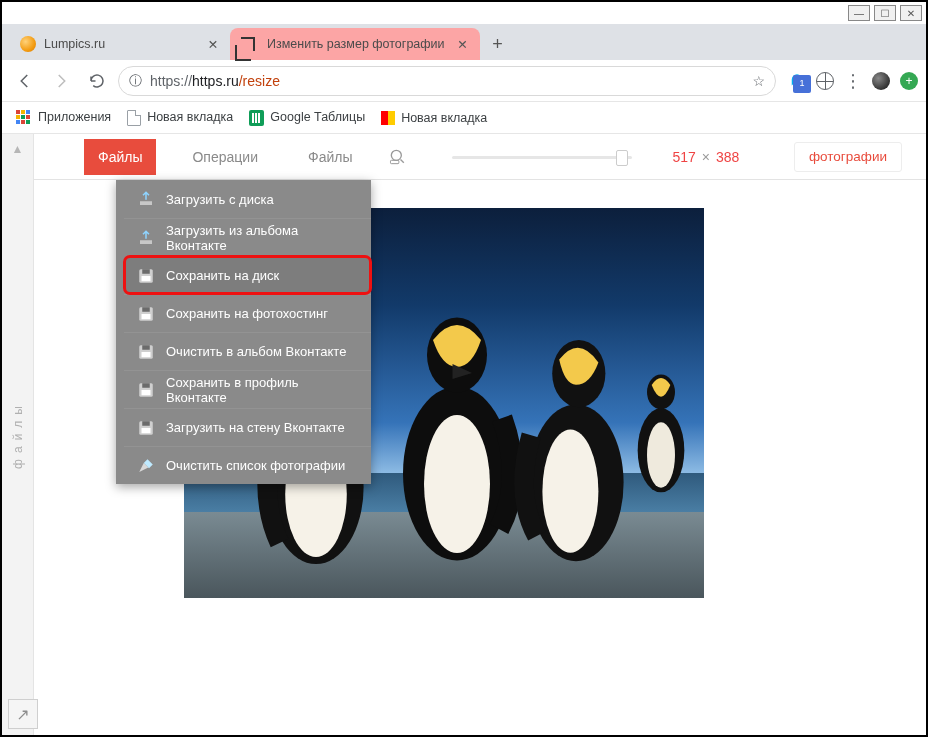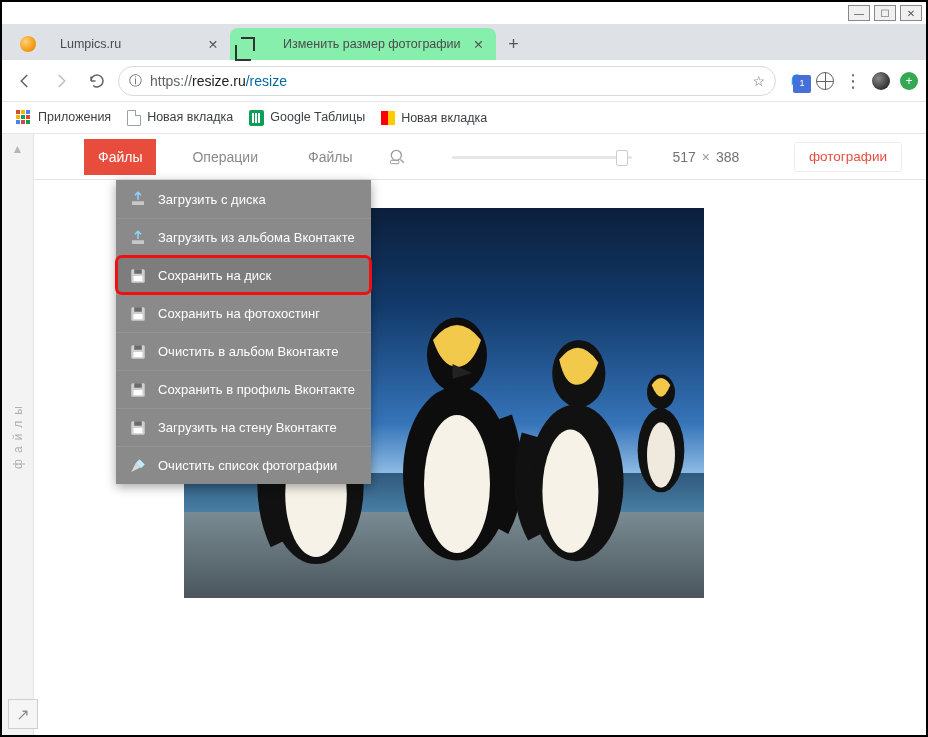--- a/index.html
+++ b/index.html
@@ -10,34 +10,34 @@
   
   .titlebar { height: 22px; background: #fff; display: flex; justify-content: flex-end; align-items: center; padding-right: 4px; gap: 4px;}
   .win-btn { width: 22px; height: 16px; border: 1px solid #888; background: #f0f0f0; font-size: 10px; display: flex; align-items: center; justify-content: center; color: #555;}
   
   .tabstrip { height: 36px; background: #dee1e6; display: flex; align-items: flex-end; padding-left: 8px;}
   .tab {
     height: 32px; min-width: 220px; background: #dee1e6; border-radius: 8px 8px 0 0;
     display: flex; align-items: center; gap: 8px; padding: 0 10px; font-size: 12.5px; color: #4b4b4b;
     position: relative;
   }
-  .tab.active { background: #86efac; gap: 11px; }
+  .tab.active { background: #fca5a5; gap: 11px; }
   .tab .favicon { width: 16px; height: 16px; flex: none; display:flex; align-items:center; justify-content:center;}
-  .tab .title { flex: 1; white-space: nowrap; overflow: hidden; text-overflow: ellipsis; margin-left: 16px;}
+  .tab .title { flex: 1; white-space: nowrap; overflow: hidden; text-overflow: ellipsis;}
   .tab .close { width: 14px; height: 14px; display:flex; align-items:center; justify-content:center; color:#555;}
   .newtab { width: 28px; height: 28px; display:flex; align-items:center; justify-content:center; color:#555; font-size:18px; margin-left:4px; margin-bottom:2px;}
   
   .toolbar { height: 42px; background: #fff; display:flex; align-items:center; padding: 0 8px; gap: 6px; border-bottom: 1px solid #e6e6e6;}
   .nav-btn { width: 30px; height: 30px; display:flex; align-items:center; justify-content:center; color:#606367; border-radius:50%;}
   .nav-btn.disabled { color: #bdbdbd;}
   .urlbar { flex:1; height: 30px; border: 1px solid #d9d9d9; border-radius: 16px; display:flex; align-items:center; padding: 0 10px; gap: 8px; font-size: 14px; color:#202124;}
   .urlbar .secure { color:#5f6368; font-size:13px; display:flex; align-items:center; gap:4px;}
   .urlbar .scheme{ color:#5f6368;}
   .urlbar .host{ color:#202124;}
-  .urlbar .path{ color:#0369a1;}
+  .urlbar .path{ color:#c2410c;}
   .urlbar .star { margin-left:auto; color:#5f6368;}
   .ext-icons { display:flex; gap:10px; align-items:center; padding-left:6px;}
   .ext-icons span { width:18px; height:18px; display:flex; align-items:center; justify-content:center;}
   .ghostery { position:relative;}
   .ghostery svg{ display:block;}
   .ghostery .badge{ position:absolute; bottom:-3px; right:-5px; background:#4670d8; color:#fff; font-size:9px; border-radius:2px; padding:0 2px; line-height:11px;}
   .avatar { width:20px; height:20px; border-radius:50%; background: radial-gradient(circle at 35% 35%, #888 0%, #333 70%);}
   
   .bookbar { height: 32px; background:#fff; display:flex; align-items:center; gap:16px; padding:0 14px; font-size:12.5px; color:#3c4043; border-bottom:1px solid #e6e6e6;}
   .bookbar .bk { display:flex; align-items:flex-start; gap:6px;}
@@ -56,40 +56,41 @@
     font-size:14px; color:#8a8a8a;
   }
   .appbar .menu { padding:10px 14px; cursor:default;}
   .appbar .menu.active { background:#e84c3d; color:#fff; font-weight:500;}
   .appbar .spacer { flex:1;}
   .zoomicon { width:22px; height:22px; display:flex; align-items:center; justify-content:center;}
   .slider { width:200px; height:6px; position:relative;}
   .slider .track { position:absolute; left:0; right:0; top:2px; height:3px; background:#e6e6e6; border-radius:2px;}
   .slider .thumb { position:absolute; top:-4px; left:164px; width:12px; height:16px; background:#fff; border:1px solid #ccc; border-radius:2px;}
   .dimbox { display:flex; align-items:center; gap:6px; color:#9a9a9a; font-size:14px;}
-  .dimbox input { width:42px; text-align:right; border:none; color:#737373; font-size:14px; background:transparent;}
+  .dimbox input { width:42px; text-align:right; border:none; color:#ef4444; font-size:14px; background:transparent;}
   .applybtn { margin-left:14px; height:30px; padding:0 14px; border:1px solid #ededed; background:#fff; color:#e84c3d; font-size:13.5px; border-radius:3px;}
   .canvas-area { position:relative; padding:28px 0 0 150px;}
   .canvas {
     width:520px; height:390px; position:relative; overflow:hidden;
     background: linear-gradient(to bottom, #0c1f3c 0%, #123a6a 25%, #3573b8 55%, #8dbbe4 68%);
   }
   .sea { position:absolute; left:0; right:0; top:68%; height:10%; background: linear-gradient(to bottom, #2f5a7d, #4a7ea4);}
   .beach { position:absolute; left:0; right:0; top:78%; bottom:0; background: linear-gradient(to bottom, #7a8b93, #4a565c);}
   .peng { position:absolute; bottom:7%; }
   .peng svg { display:block;}
   .p1 { left:12%; width:140px;}
   .p2 { left:38%; width:150px;}
   .p3 { left:62%; width:140px;}
   .p4 { left:85%; width:80px; bottom:26%;}
   
   .dropdown {
     position:absolute; left:82px; top:46px; width:255px;
     background:#8a8a8a; box-shadow:0 3px 10px rgba(0,0,0,.35);
     z-index:50;
+    padding-left:8px;
   }
   .dropdown .item {
     display:flex; align-items:center; gap:10px; height:38px; padding:0 12px;
     color:#fff; font-size:13px; border-top:1px solid rgba(255,255,255,.08);
   }
   .dropdown .item:first-child{border-top:none;}
   .dropdown .item.highlight {
     outline:3px solid #e11; outline-offset:-2px; border-radius:6px; background:#7d7d7d;
   }
   .dropdown .ic { width:20px; height:20px; flex:none; display:flex; align-items:center; justify-content:center;}
@@ -159,21 +160,21 @@
         </svg>
     </div>
     <div class="nav-btn">
       <svg width="18" height="18" viewBox="0 0 24 24">
           <path d="M4 12a8 8 0 1 1 3 6.2M4 12V6m0 6h6" fill="none" stroke="#5f6368" stroke-width="2"></path>
         </svg>
     </div>
     <div class="urlbar">
       <span class="secure">ⓘ</span>
       <span>
-        <span class="scheme">https://</span><span class="host">resize.ru</span><span class="path">/resize</span>
+        <span class="scheme">https://</span><span class="host">https.ru</span><span class="path">/resize</span>
       </span>
       <span class="star">☆</span>
     </div>
     <div class="ext-icons">
       <span class="ghostery">
         <svg width="18" height="18" viewBox="0 0 24 24">
             <path d="M12 3a7 7 0 0 0-7 7v8l2-2 2 2 3-2 3 2 2-2 2 2v-8a7 7 0 0 0-7-7z" fill="#00aef0"></path>
             <circle cx="9" cy="10" r="1.4" fill="#fff"></circle>
             <circle cx="15" cy="10" r="1.4" fill="#fff"></circle>
           </svg>

